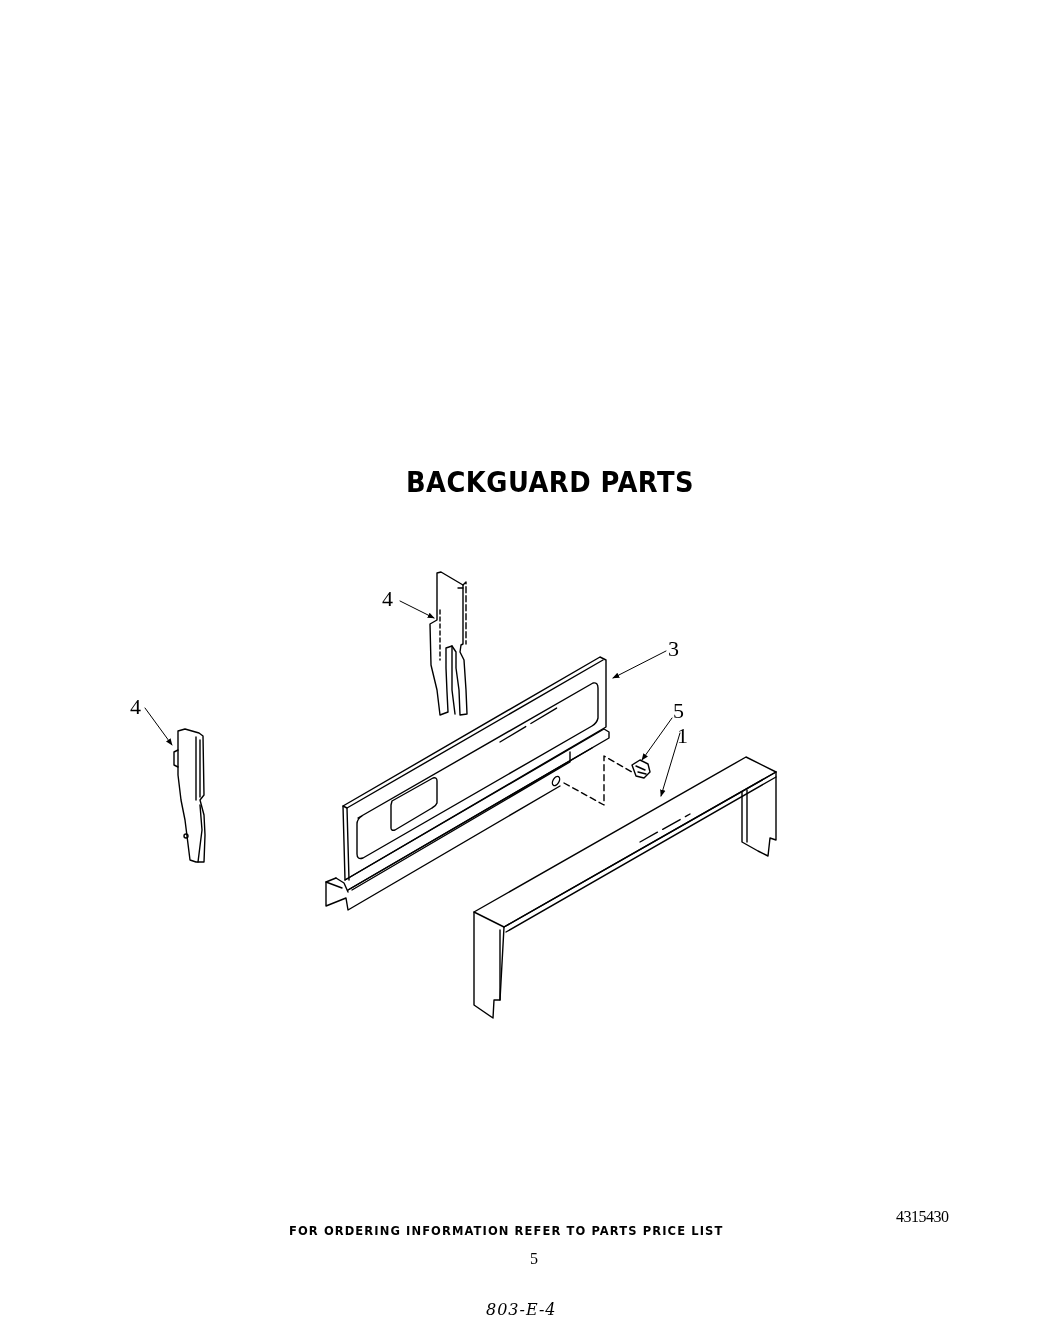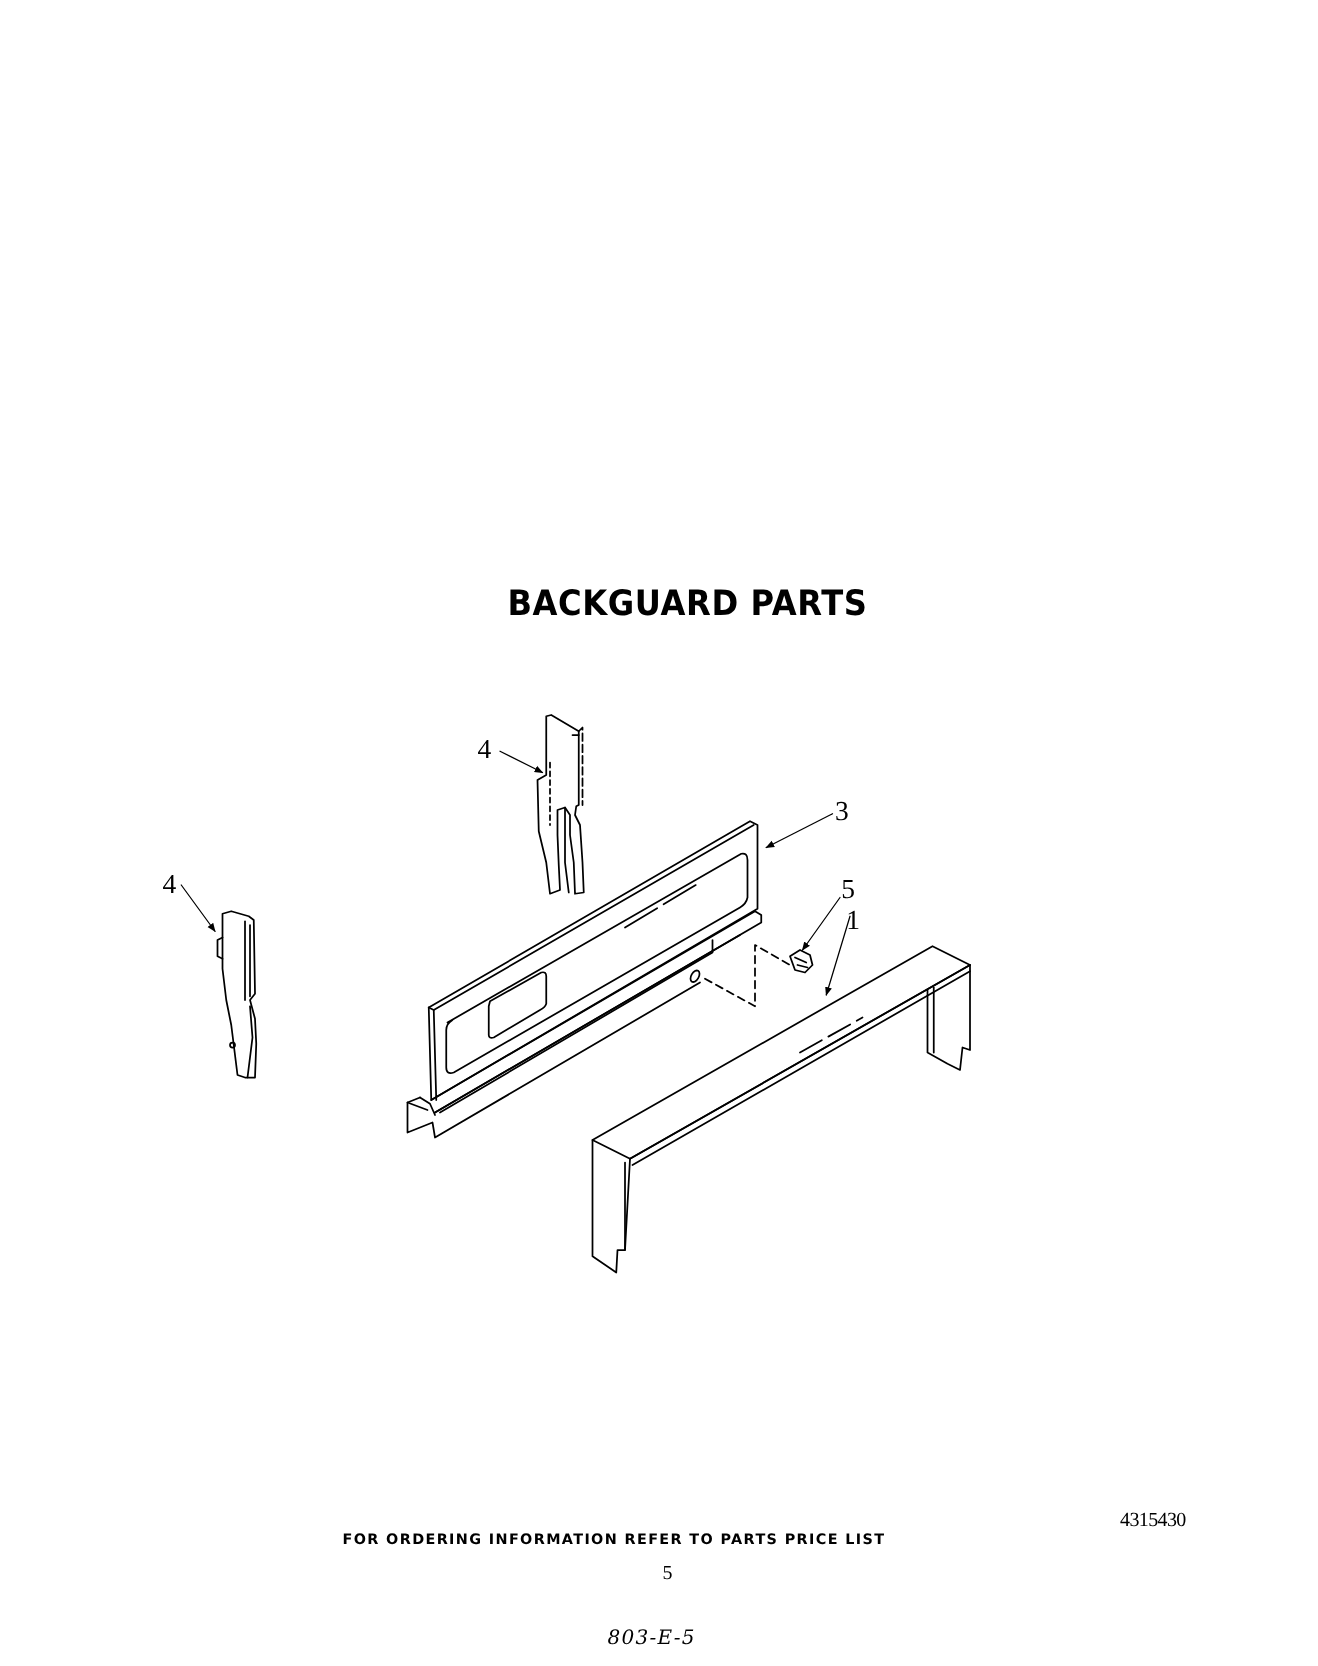--- a/index.html
+++ b/index.html
@@ -1,20 +1,20 @@
 <!DOCTYPE html>
 <html><head>
   <meta charset="utf-8">
   <style>
     html, body { margin: 0; padding: 0; background: #ffffff; }
     body { width: 1054px; height: 1333px; position: relative; overflow: hidden; font-family: "DejaVu Sans", sans-serif; color: #000; }
     .title { position: absolute; left: 406px; top: 466px; width: 290px; font-family: "DejaVu Sans", sans-serif; font-size: 28px; font-weight: bold; letter-spacing: 0.5px; transform: scaleX(0.92); transform-origin: left top; white-space: nowrap; }
     .diagram { position: absolute; left: 0; top: 0; width: 1054px; height: 1333px; }
     .callout { position: absolute; font-family: "Liberation Serif", serif; font-size: 22px; line-height: 1; }
-    .footer-note { position: absolute; left: 274px; top: 1224px; font-family: "DejaVu Sans", sans-serif; font-size: 11.5px; font-weight: bold; letter-spacing: 1.1px; white-space: nowrap; }
+    .footer-note { position: absolute; left: 289px; top: 1224px; font-family: "DejaVu Sans", sans-serif; font-size: 11.5px; font-weight: bold; letter-spacing: 1.1px; white-space: nowrap; }
     .page-num { position: absolute; left: 530px; top: 1250px; font-family: "Liberation Serif", serif; font-size: 16px; }
     .doc-num { position: absolute; left: 896px; top: 1208px; font-family: "Liberation Serif", serif; font-size: 16px; letter-spacing: -0.5px; }
     .handwritten { position: absolute; left: 486px; top: 1300px; font-family: "DejaVu Serif", serif; font-style: italic; font-size: 16px; letter-spacing: 1px; }
   </style>
 </head>
 <body>
 
 <div class="title">BACKGUARD PARTS</div>
 
 <svg class="diagram" viewBox="0 0 1054 1333" xmlns="http://www.w3.org/2000/svg">
@@ -98,13 +98,13 @@
 
 <div class="callout" style="left:382px; top:588px;">4</div>
 <div class="callout" style="left:130px; top:696px;">4</div>
 <div class="callout" style="left:668px; top:638px;">3</div>
 <div class="callout" style="left:673px; top:700px;">5</div>
 <div class="callout" style="left:677px; top:725px;">1</div>
 
 <div class="footer-note">FOR ORDERING INFORMATION REFER TO PARTS PRICE LIST</div>
 <div class="page-num">5</div>
 <div class="doc-num">4315430</div>
-<div class="handwritten">803-E-5</div>
+<div class="handwritten">803-E-4</div>
 
 </body></html>

